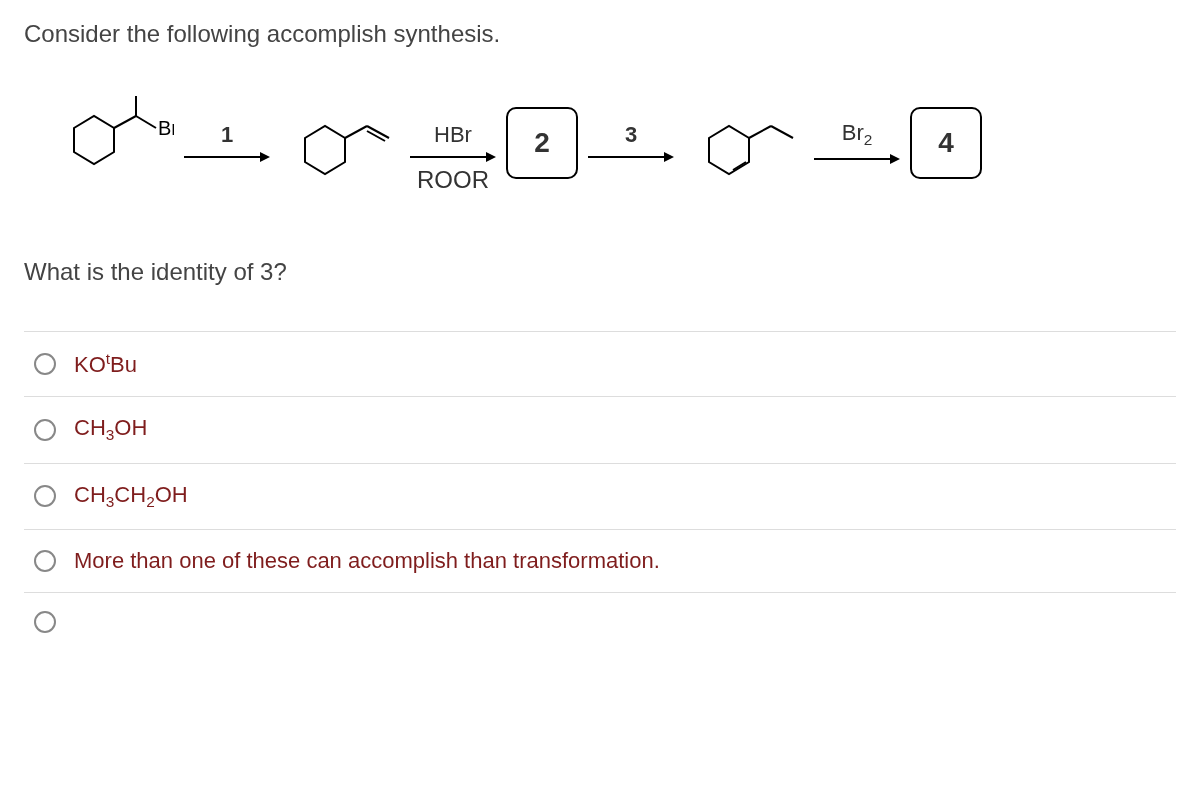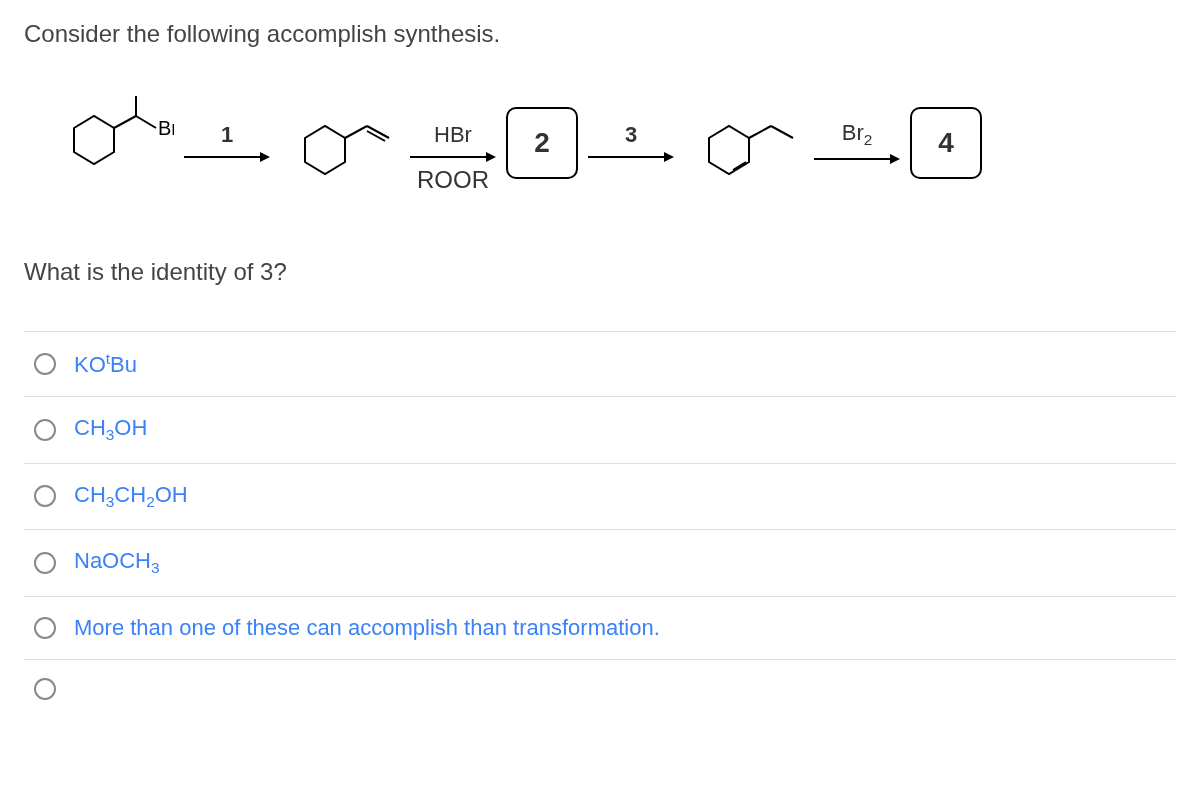--- a/index.html
+++ b/index.html
@@ -15,21 +15,21 @@
     .scheme { display: flex; align-items: center; gap: 8px; margin: 10px 0 60px 20px; }
     .arrow-block { display: flex; flex-direction: column; align-items: center; min-width: 90px; }
     .arrow-label-top { font-size: 22px; font-weight: 600; margin-bottom: 2px; }
     .arrow-label-bottom { font-size: 24px; margin-top: 2px; }
     .arrow-svg { display: block; }
     .box { border: 2px solid #000; border-radius: 10px; width: 72px; height: 72px; display: flex; align-items: center; justify-content: center; font-size: 28px; font-weight: 600; }
     .sub-question { font-size: 24px; color: #444; font-weight: 300; margin-bottom: 45px; }
     .options { border-top: 1px solid #ddd; }
     .option-row { display: flex; align-items: center; gap: 18px; padding: 18px 10px; border-bottom: 1px solid #ddd; cursor: pointer; }
     .radio { width: 22px; height: 22px; border: 2px solid #888; border-radius: 50%; flex-shrink: 0; }
-    .option-label { font-size: 22px; color: #3b82f6; font-weight: 300; }
+    .option-label { font-size: 22px; color: #7f1d1d; font-weight: 300; }
     sub { font-size: 0.7em; }
     sup { font-size: 0.7em; }
     .mol { flex-shrink: 0; }
   </style>
 </head>
 <body>
 
 <p class="question-intro">Consider the following accomplish synthesis.</p>
 
 <div class="scheme">
@@ -112,22 +112,18 @@
   <div class="option-row">
     <span class="radio"></span>
     <span class="option-label">CH<sub>3</sub>OH</span>
   </div>
   <div class="option-row">
     <span class="radio"></span>
     <span class="option-label">CH<sub>3</sub>CH<sub>2</sub>OH</span>
   </div>
   <div class="option-row">
     <span class="radio"></span>
-    <span class="option-label">NaOCH<sub>3</sub></span>
-  </div>
-  <div class="option-row">
-    <span class="radio"></span>
     <span class="option-label">More than one of these can accomplish than transformation.</span>
   </div>
   <div class="option-row" style="border-bottom:none;">
     <span class="radio"></span>
   </div>
 </div>
 
 </body></html>

